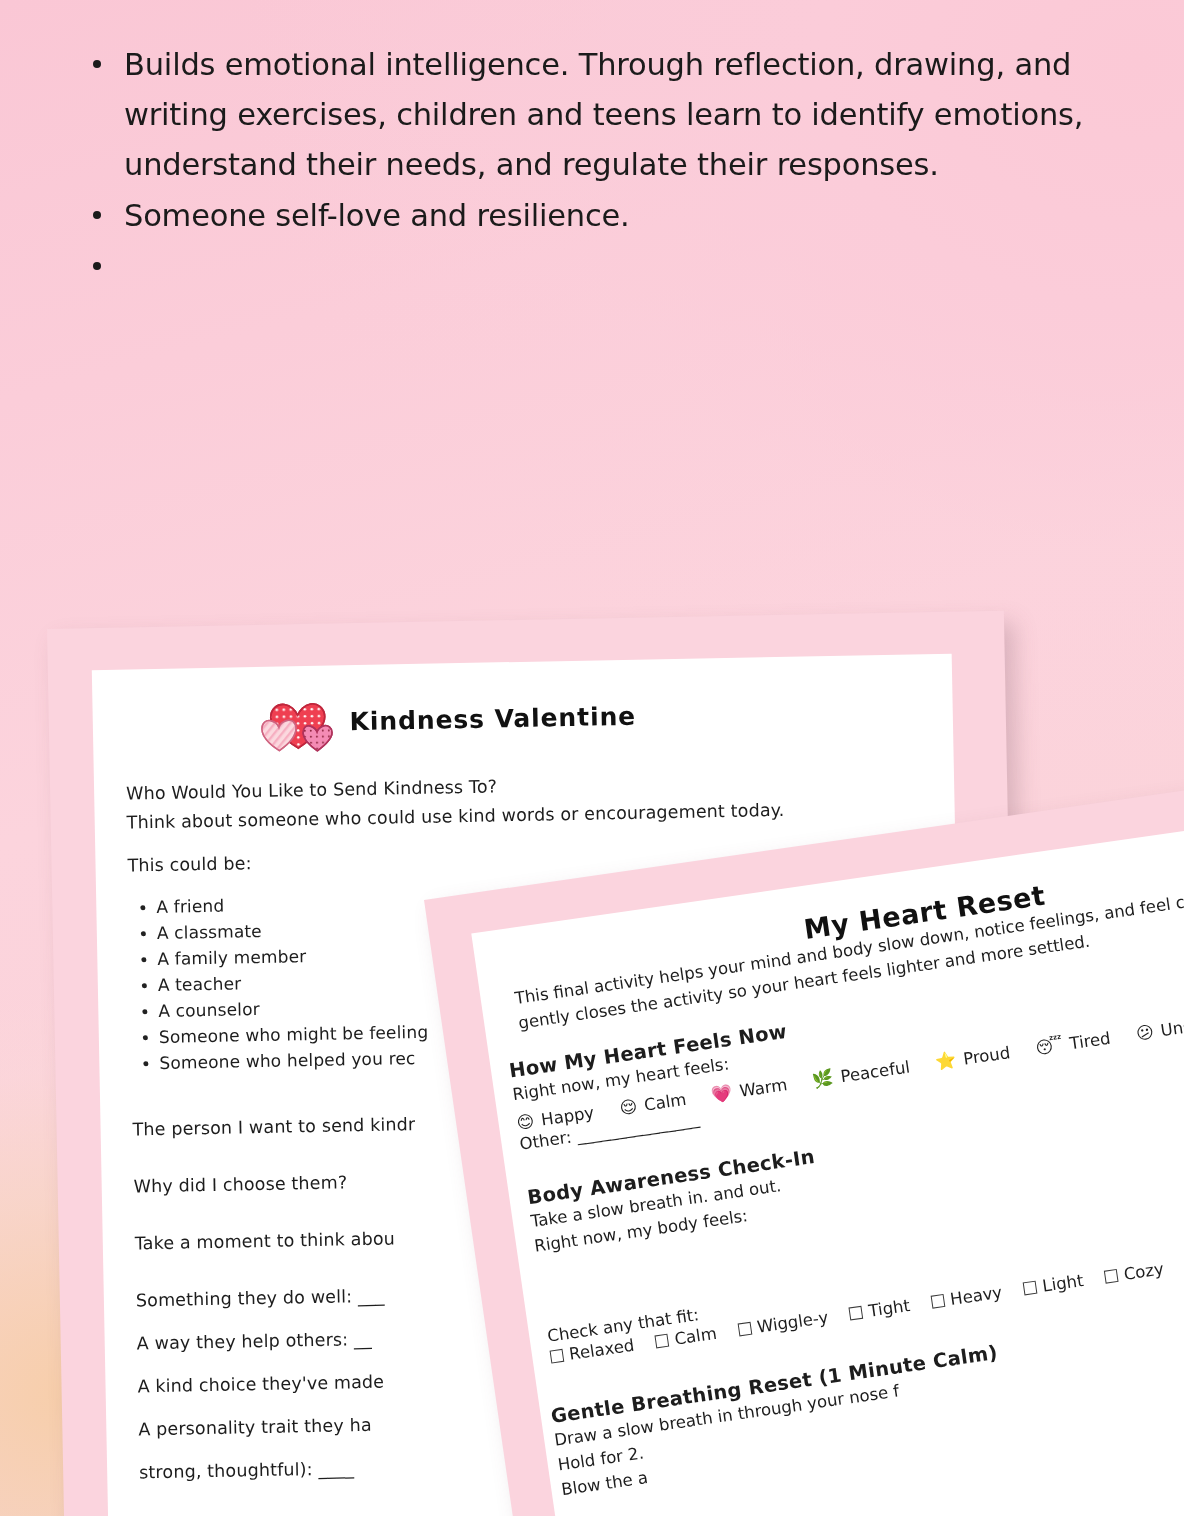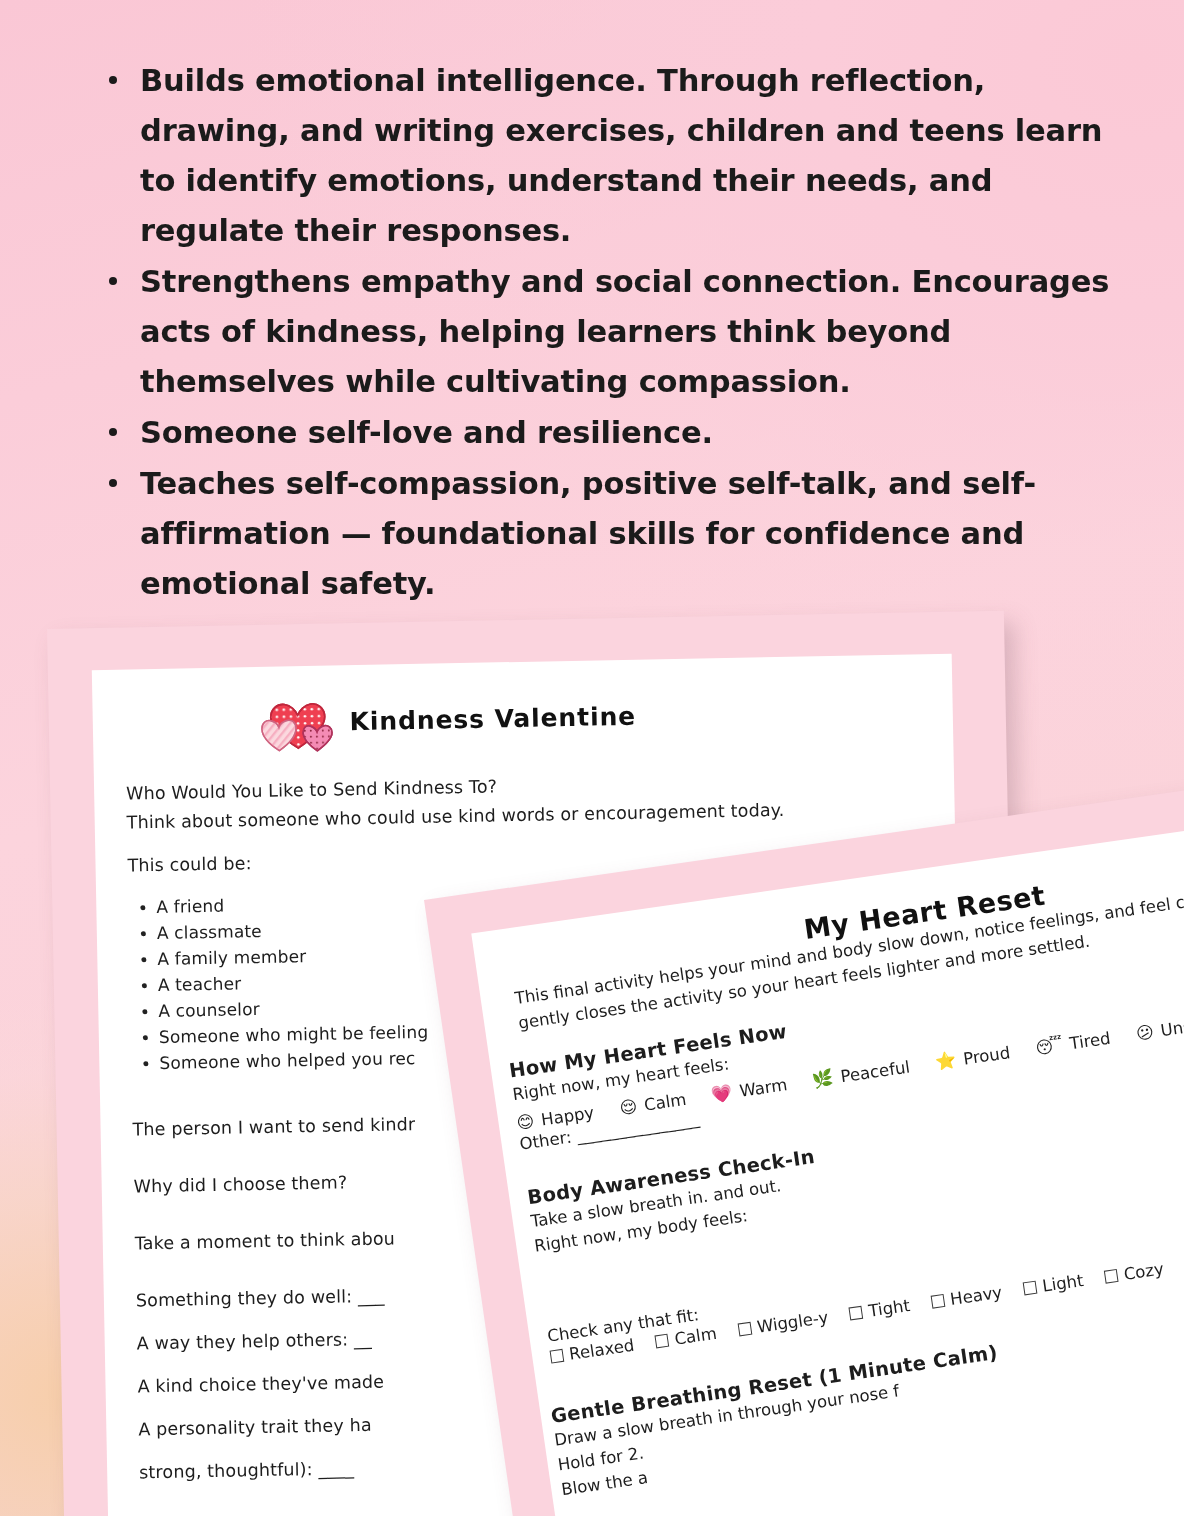--- a/index.html
+++ b/index.html
@@ -26,24 +26,23 @@
   }
 
   
   .intro {
     position: absolute;
     left: 74px;
     top: 40px;
     width: 1070px;
   }
   .intro ul {
-    margin: 16px;
+    margin: 0;
     padding: 0 0 0 50px;
     list-style: none;
-    font-weight: bold;
   }
   .intro li {
     position: relative;
     font-family: "DejaVu Sans", sans-serif;
     font-size: 30.5px;
     line-height: 50px;
     color: #1b1b1b;
     letter-spacing: -0.2px;
     margin-bottom: 1px;
   }
@@ -241,29 +240,24 @@
 <div id="page">
 
   <div class="intro">
     <ul>
       <li>
         <span class="dot"></span>
         <span>Builds emotional intelligence. Through reflection, drawing, and writing exercises, children and teens learn to identify emotions, understand their needs, and regulate their responses.</span>
       </li>
       <li>
         <span class="dot"></span>
-        <span>Strengthens empathy and social connection. Encourages acts of kindness, helping learners think beyond themselves while cultivating compassion.</span>
-      </li>
-      <li>
-        <span class="dot"></span>
         <span>Someone self-love and resilience.</span>
       </li>
       <li>
         <span class="dot"></span>
-        <span>Teaches self-compassion, positive self-talk, and self-affirmation — foundational skills for confidence and emotional safety.</span>
       </li>
     </ul>
   </div>
 
   <div class="card" id="card-kindness">
     <div class="sheet">
       <div class="ws1">
 
         <div class="ws1-header">
           <span class="hearts-clip">

